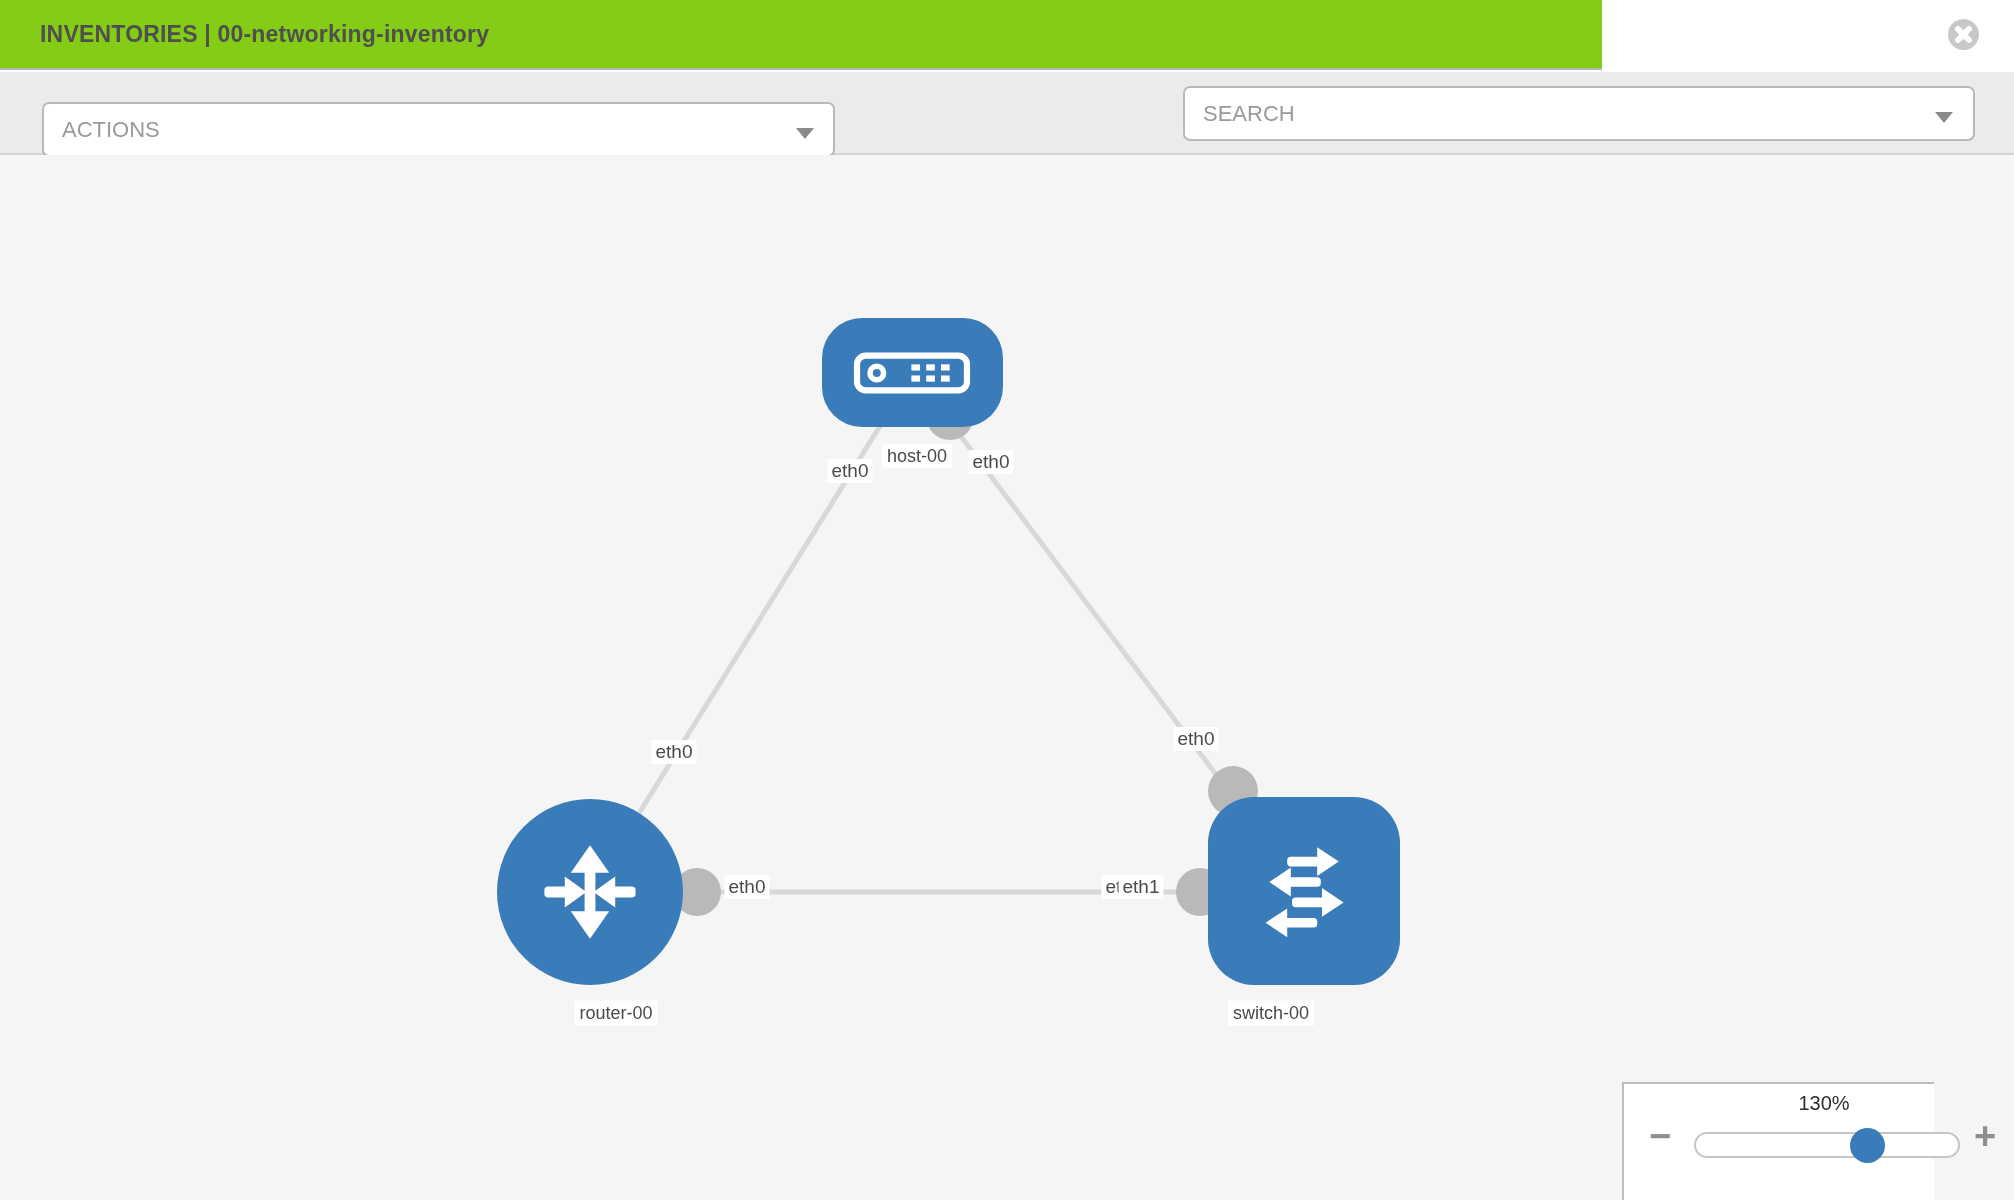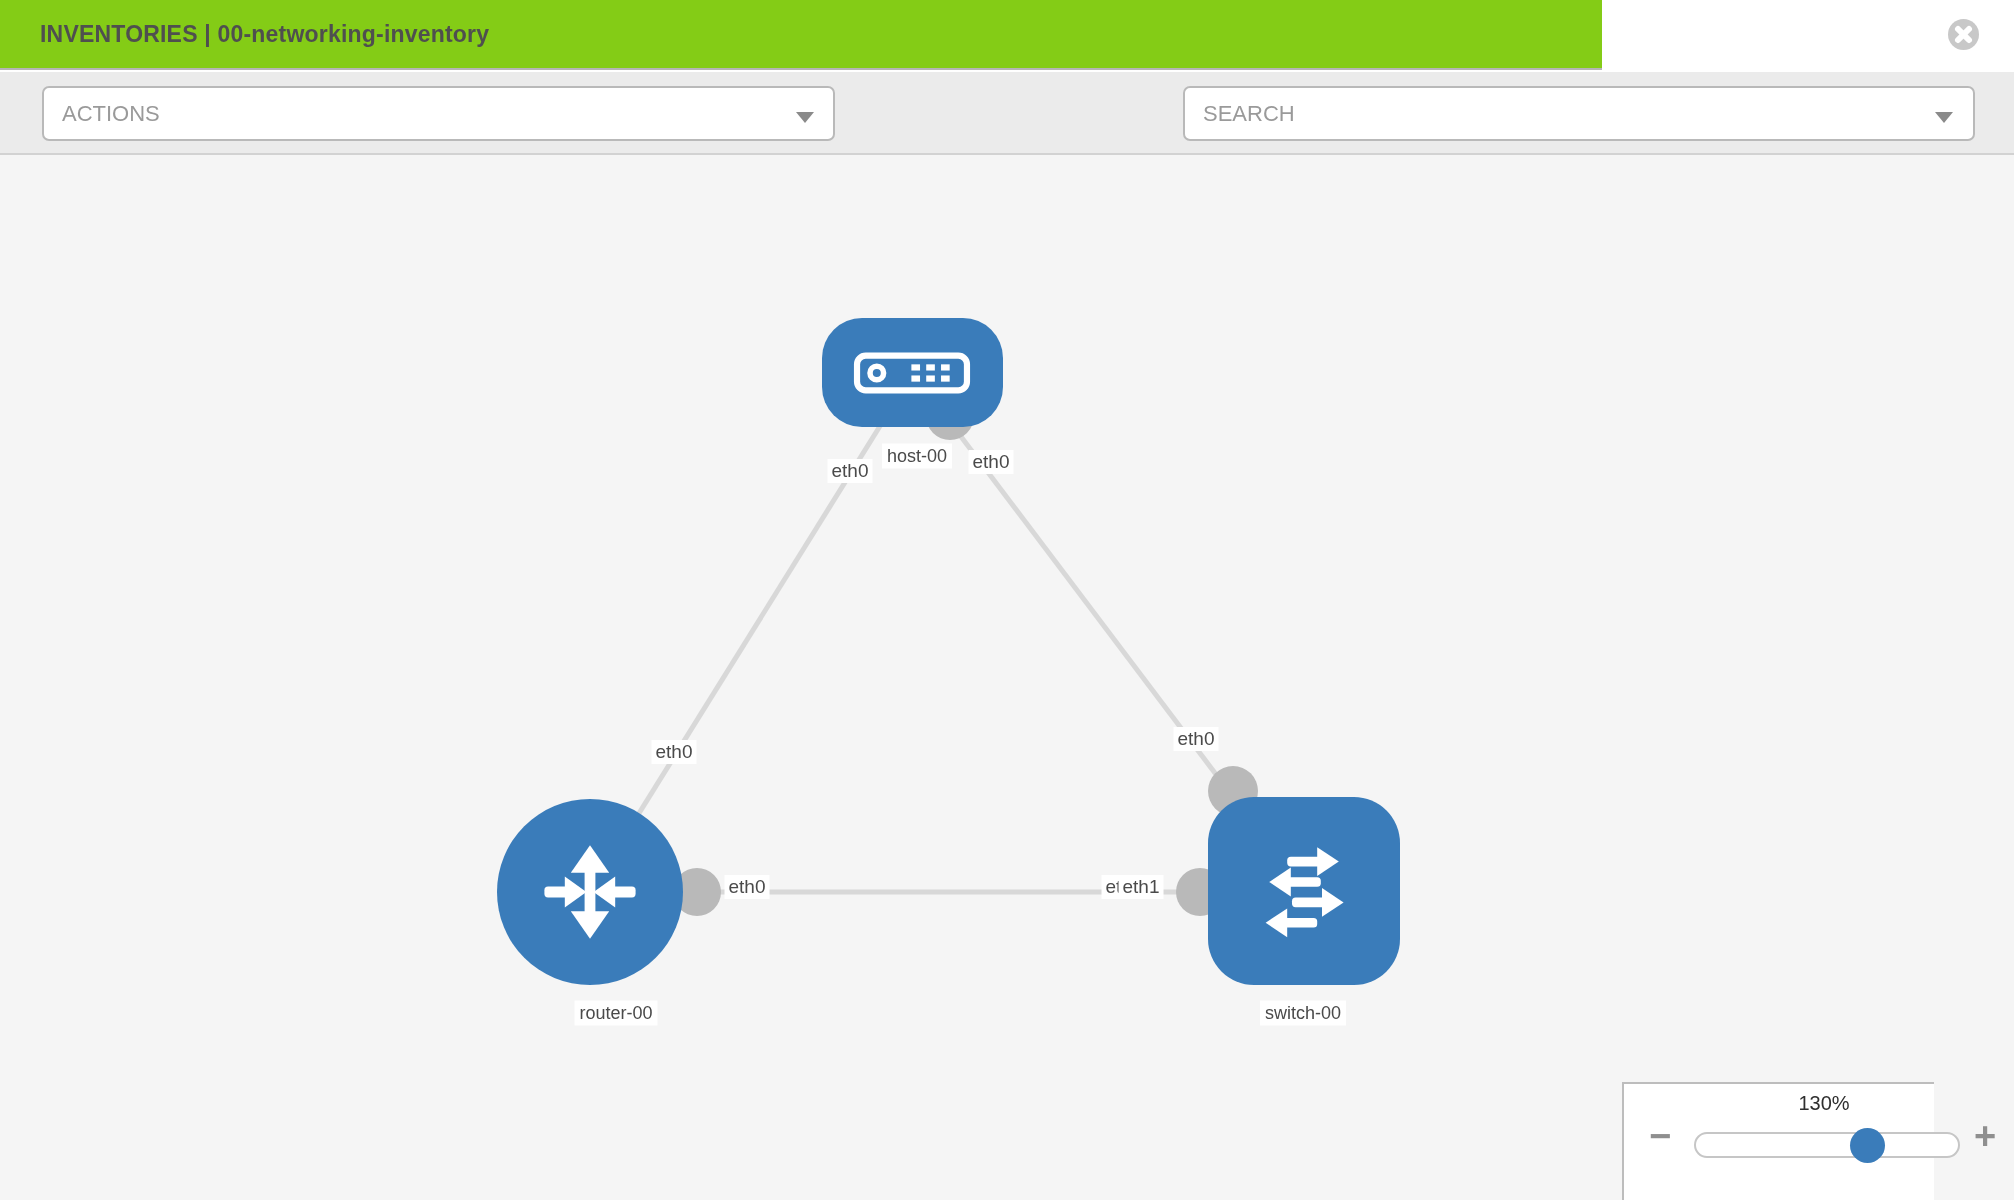--- a/index.html
+++ b/index.html
@@ -11,21 +11,21 @@
   .header { position:absolute; left:0; top:0; width:1602px; height:70px; background:#84cc16; border-bottom:2px solid #b5b5b5; }
   .page-title { position:absolute; left:40px; top:21px; font-size:23px; font-weight:bold; color:#4f4f4f; letter-spacing:0.2px; }
   .close-btn { position:absolute; left:1948px; top:19px; width:31px; height:31px; border-radius:50%; background:#c8c8c8; cursor:pointer; }
   .close-btn svg { position:absolute; left:0; top:0; }
 
   
   .toolbar { position:absolute; left:0; top:72px; width:2014px; height:83px; background:#ebebeb; border-bottom:2px solid #d2d2d2; }
   .select-box { position:absolute; top:14px; height:55px; background:#ffffff; border:2px solid #b9b9b9; border-radius:7px; cursor:pointer; }
   .select-box .select-text { position:absolute; left:18px; top:13px; font-size:22px; color:#9a9a9a; }
   .caret { position:absolute; top:24px; width:0; height:0; border-left:9px solid transparent; border-right:9px solid transparent; border-top:11px solid #8a8a8a; }
-  .actions-box { left:42px; width:793px; }
+  .actions-box { left:42px; width:793px;margin-top:16px; }
   .actions-box .caret { left:752px; }
   .search-box { left:1183px; width:792px; }
   .search-box .caret { left:750px; }
   .tool-icon { position:absolute; top:95px; width:38px; height:38px; cursor:pointer; }
   .wrench { left:1048px; }
   .key { left:1117px; }
 
   
   .canvas { position:absolute; left:0; top:155px; width:2014px; height:1045px; background:#f5f5f5; }
   svg.links { position:absolute; left:0; top:155px; width:2014px; height:1045px; }
@@ -34,21 +34,21 @@
   .node svg { position:absolute; }
   .node-host   { left:822px; top:318px; width:181px; height:109px; border-radius:40px; }
   .node-router { left:497px; top:799px; width:186px; height:186px; border-radius:50%; }
   .node-switch { left:1208px; top:797px; width:192px; height:188px; border-radius:46px; }
 
   .graph-label { position:absolute; transform:translate(-50%,-50%); background:#ffffff; color:#4a4a4a; white-space:nowrap; }
   .node-label { font-size:18px; padding:2px 5px; z-index:4; }
   .if-label { font-size:19px; padding:1px 4px; z-index:3; }
   .lbl-host   { left:917px;  top:456px; }
   .lbl-router { left:616px;  top:1013px; }
-  .lbl-switch { left:1303px; top:1013px;text-align:center; }
+  .lbl-switch { left:1271px; top:1013px;text-align:center; }
   .if-h-r-host   { left:850px;  top:471px; z-index:3; }
   .if-h-r-router { left:674px;  top:752px; }
   .if-h-s-host   { left:991px;  top:462px; }
   .if-h-s-switch { left:1196px; top:739px; }
   .if-r-s-router { left:747px;  top:887px; }
   .if-r-s-switch-back  { left:1124px; top:887px; z-index:3; }
   .if-r-s-switch-front { left:1141px; top:887px; z-index:4; }
 
   
   .zoom-panel { position:absolute; left:1622px; top:1082px; width:312px; height:118px; background:#ffffff; border-left:2px solid #bdbdbd; border-top:2px solid #bdbdbd; z-index:5; }

